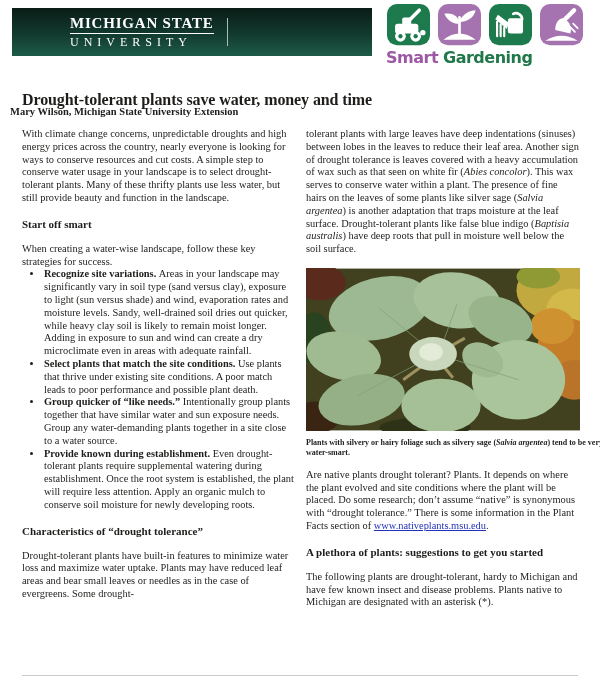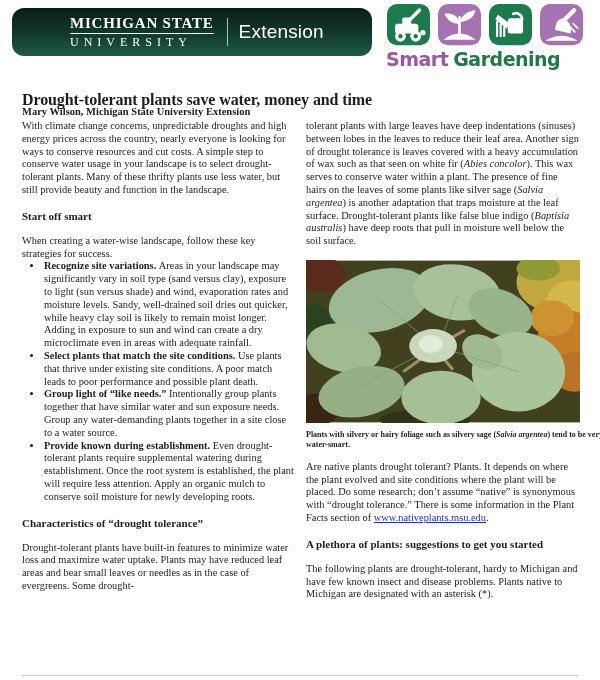--- a/index.html
+++ b/index.html
@@ -5,49 +5,49 @@
   html,body { margin:0; padding:0; background:#ffffff; }
   .page {
     position:relative; width:600px; height:680px; background:#fff; overflow:hidden;
     font-family:"Liberation Serif", serif; color:#1e1d1b;
   }
 
   
   .msu-banner {
     position:absolute; left:12px; top:8px; width:360px; height:48px;
     background:linear-gradient(180deg,#0a1d17 0%,#123a2f 55%,#1d5b48 100%);
-    display:flex; align-items:center;border-radius:12px;
+    display:flex; align-items:center;
   }
   .msu-wordmark { margin-left:58px; color:#fff; }
   .msu-line1 {
     font-family:"Liberation Serif",serif; font-weight:bold; font-size:15px;
     letter-spacing:0.8px; line-height:1; border-bottom:1.5px solid #fff; padding-bottom:2px;
   }
   .msu-line2 {
     font-family:"Liberation Serif",serif; font-size:12px; letter-spacing:5px;
     margin-top:2px; line-height:1;
   }
   .msu-divider { width:1px; height:28px; background:#a7bfb4; margin:0 11px 0 13px; }
   .msu-extension { color:#fff; font-family:"Liberation Sans",sans-serif; font-size:19px; letter-spacing:0.2px; }
 
   .sg-logo { position:absolute; left:386px; top:4px; width:198px; }
   .sg-icons { display:flex; justify-content:space-between; }
   .sg-tile { width:45px; height:43px; display:block; }
   .sg-wordmark {
     margin-top:2px; font-family:"DejaVu Sans",sans-serif; font-weight:bold;
-    font-size:19px; letter-spacing:-0.5px; white-space:nowrap; line-height:1.1;
+    font-size:16px; letter-spacing:-0.5px; white-space:nowrap; line-height:1.1;
   }
   .sg-smart { color:#9c57a5; }
   .sg-gardening { color:#20784a; margin-left:5px; }
 
   
   .title { position:absolute; left:22px; top:80px; font-size:16px; font-weight:bold; letter-spacing:-0.1px; }
-  .byline { position:absolute; left:22px; top:106px; font-size:10.5px; font-weight:bold; }
+  .byline { position:absolute; left:10px; top:106px; font-size:10.5px; font-weight:bold; }
 
-  .columns { position:absolute; left:22px; top:120px; width:558px; display:flex; gap:10px; }
+  .columns { position:absolute; left:22px; top:128px; width:558px; display:flex; gap:10px; }
   .col { width:274px; font-size:10.4px; line-height:12.8px; text-align:left; }
   .col p { margin:0 0 12px 0; }
   .col h2 { font-size:11px; line-height:15px; font-weight:bold; margin:12px 0 11px 0; }
   .col ul { margin:0 0 12px 0; padding-left:21px; }
   .col li { margin:0; padding-left:1px; }
   .lead { margin-bottom:0 !important; }
 
   .link { color:#2231b8; text-decoration:underline; cursor:pointer; }
 
   figure { margin:1px 0 11px 0; position:relative; width:298px; }
@@ -65,21 +65,20 @@
 
 <div class="page">
 
   <header>
     <div class="msu-banner">
       <div class="msu-wordmark">
         <div class="msu-line1">MICHIGAN STATE</div>
         <div class="msu-line2">UNIVERSITY</div>
       </div>
       <div class="msu-divider"></div>
-      <div class="msu-extension">Extension</div>
     </div>
 
     <div class="sg-logo">
       <div class="sg-icons">
         <svg class="sg-tile" viewBox="0 0 48 48">
           <rect width="48" height="46" rx="11" fill="#1d7a4c"></rect>
           <path d="M36 7 L18 25" stroke="#fff" stroke-width="4" stroke-linecap="round" fill="none"></path>
           <rect x="17" y="15" width="10" height="9" rx="2" fill="#fff"></rect>
           <rect x="9" y="22" width="26" height="11" rx="3" fill="#fff"></rect>
           <circle cx="15" cy="36" r="6" fill="#fff"></circle>
@@ -121,21 +120,21 @@
 
   <div class="columns">
 
     <div class="col">
       <p>With climate change concerns, unpredictable droughts and high energy prices across the country, nearly everyone is looking for ways to conserve resources and cut costs. A simple step to conserve water usage in your landscape is to select drought-tolerant plants. Many of these thrifty plants use less water, but still provide beauty and function in the landscape.</p>
       <h2>Start off smart</h2>
       <p class="lead">When creating a water-wise landscape, follow these key strategies for success.</p>
       <ul>
         <li><span style="font-weight: bold;">Recognize site variations. </span><span>Areas in your landscape may significantly vary in soil type (sand versus clay), exposure to light (sun versus shade) and wind, evaporation rates and moisture levels. Sandy, well-drained soil dries out quicker, while heavy clay soil is likely to remain moist longer. Adding in exposure to sun and wind can create a dry microclimate even in areas with adequate rainfall.</span></li>
         <li><span style="font-weight: bold;">Select plants that match the site conditions. </span><span>Use plants that thrive under existing site conditions. A poor match leads to poor performance and possible plant death.</span></li>
-        <li><span style="font-weight: bold;">Group light of “like needs.” </span><span>Intentionally group plants together that have similar water and sun exposure needs. Group any water-demanding plants together in a site close to a water source.</span></li>
+        <li><span style="font-weight: bold;">Group quicker of “like needs.” </span><span>Intentionally group plants together that have similar water and sun exposure needs. Group any water-demanding plants together in a site close to a water source.</span></li>
         <li><span style="font-weight: bold;">Provide known during establishment. </span><span>Even drought-tolerant plants require supplemental watering during establishment. Once the root system is established, the plant will require less attention. Apply an organic mulch to conserve soil moisture for newly developing roots.</span></li>
       </ul>
       <h2>Characteristics of “drought tolerance”</h2>
       <p>Drought-tolerant plants have built-in features to minimize water loss and maximize water uptake. Plants may have reduced leaf areas and bear small leaves or needles as in the case of evergreens. Some drought-</p>
     </div>
 
     <div class="col">
       <p><span>tolerant plants with large leaves have deep indentations (sinuses) between lobes in the leaves to reduce their leaf area. Another sign of drought tolerance is leaves covered with a heavy accumulation of wax such as that seen on white fir (</span><span style="font-style: italic;">Abies concolor</span><span>). This wax serves to conserve water within a plant. The presence of fine hairs on the leaves of some plants like silver sage (</span><span style="font-style: italic;">Salvia argentea</span><span>) is another adaptation that traps moisture at the leaf surface. Drought-tolerant plants like false blue indigo (</span><span style="font-style: italic;">Baptisia australis</span><span>) have deep roots that pull in moisture well below the soil surface.</span></p>
 
       <figure>

